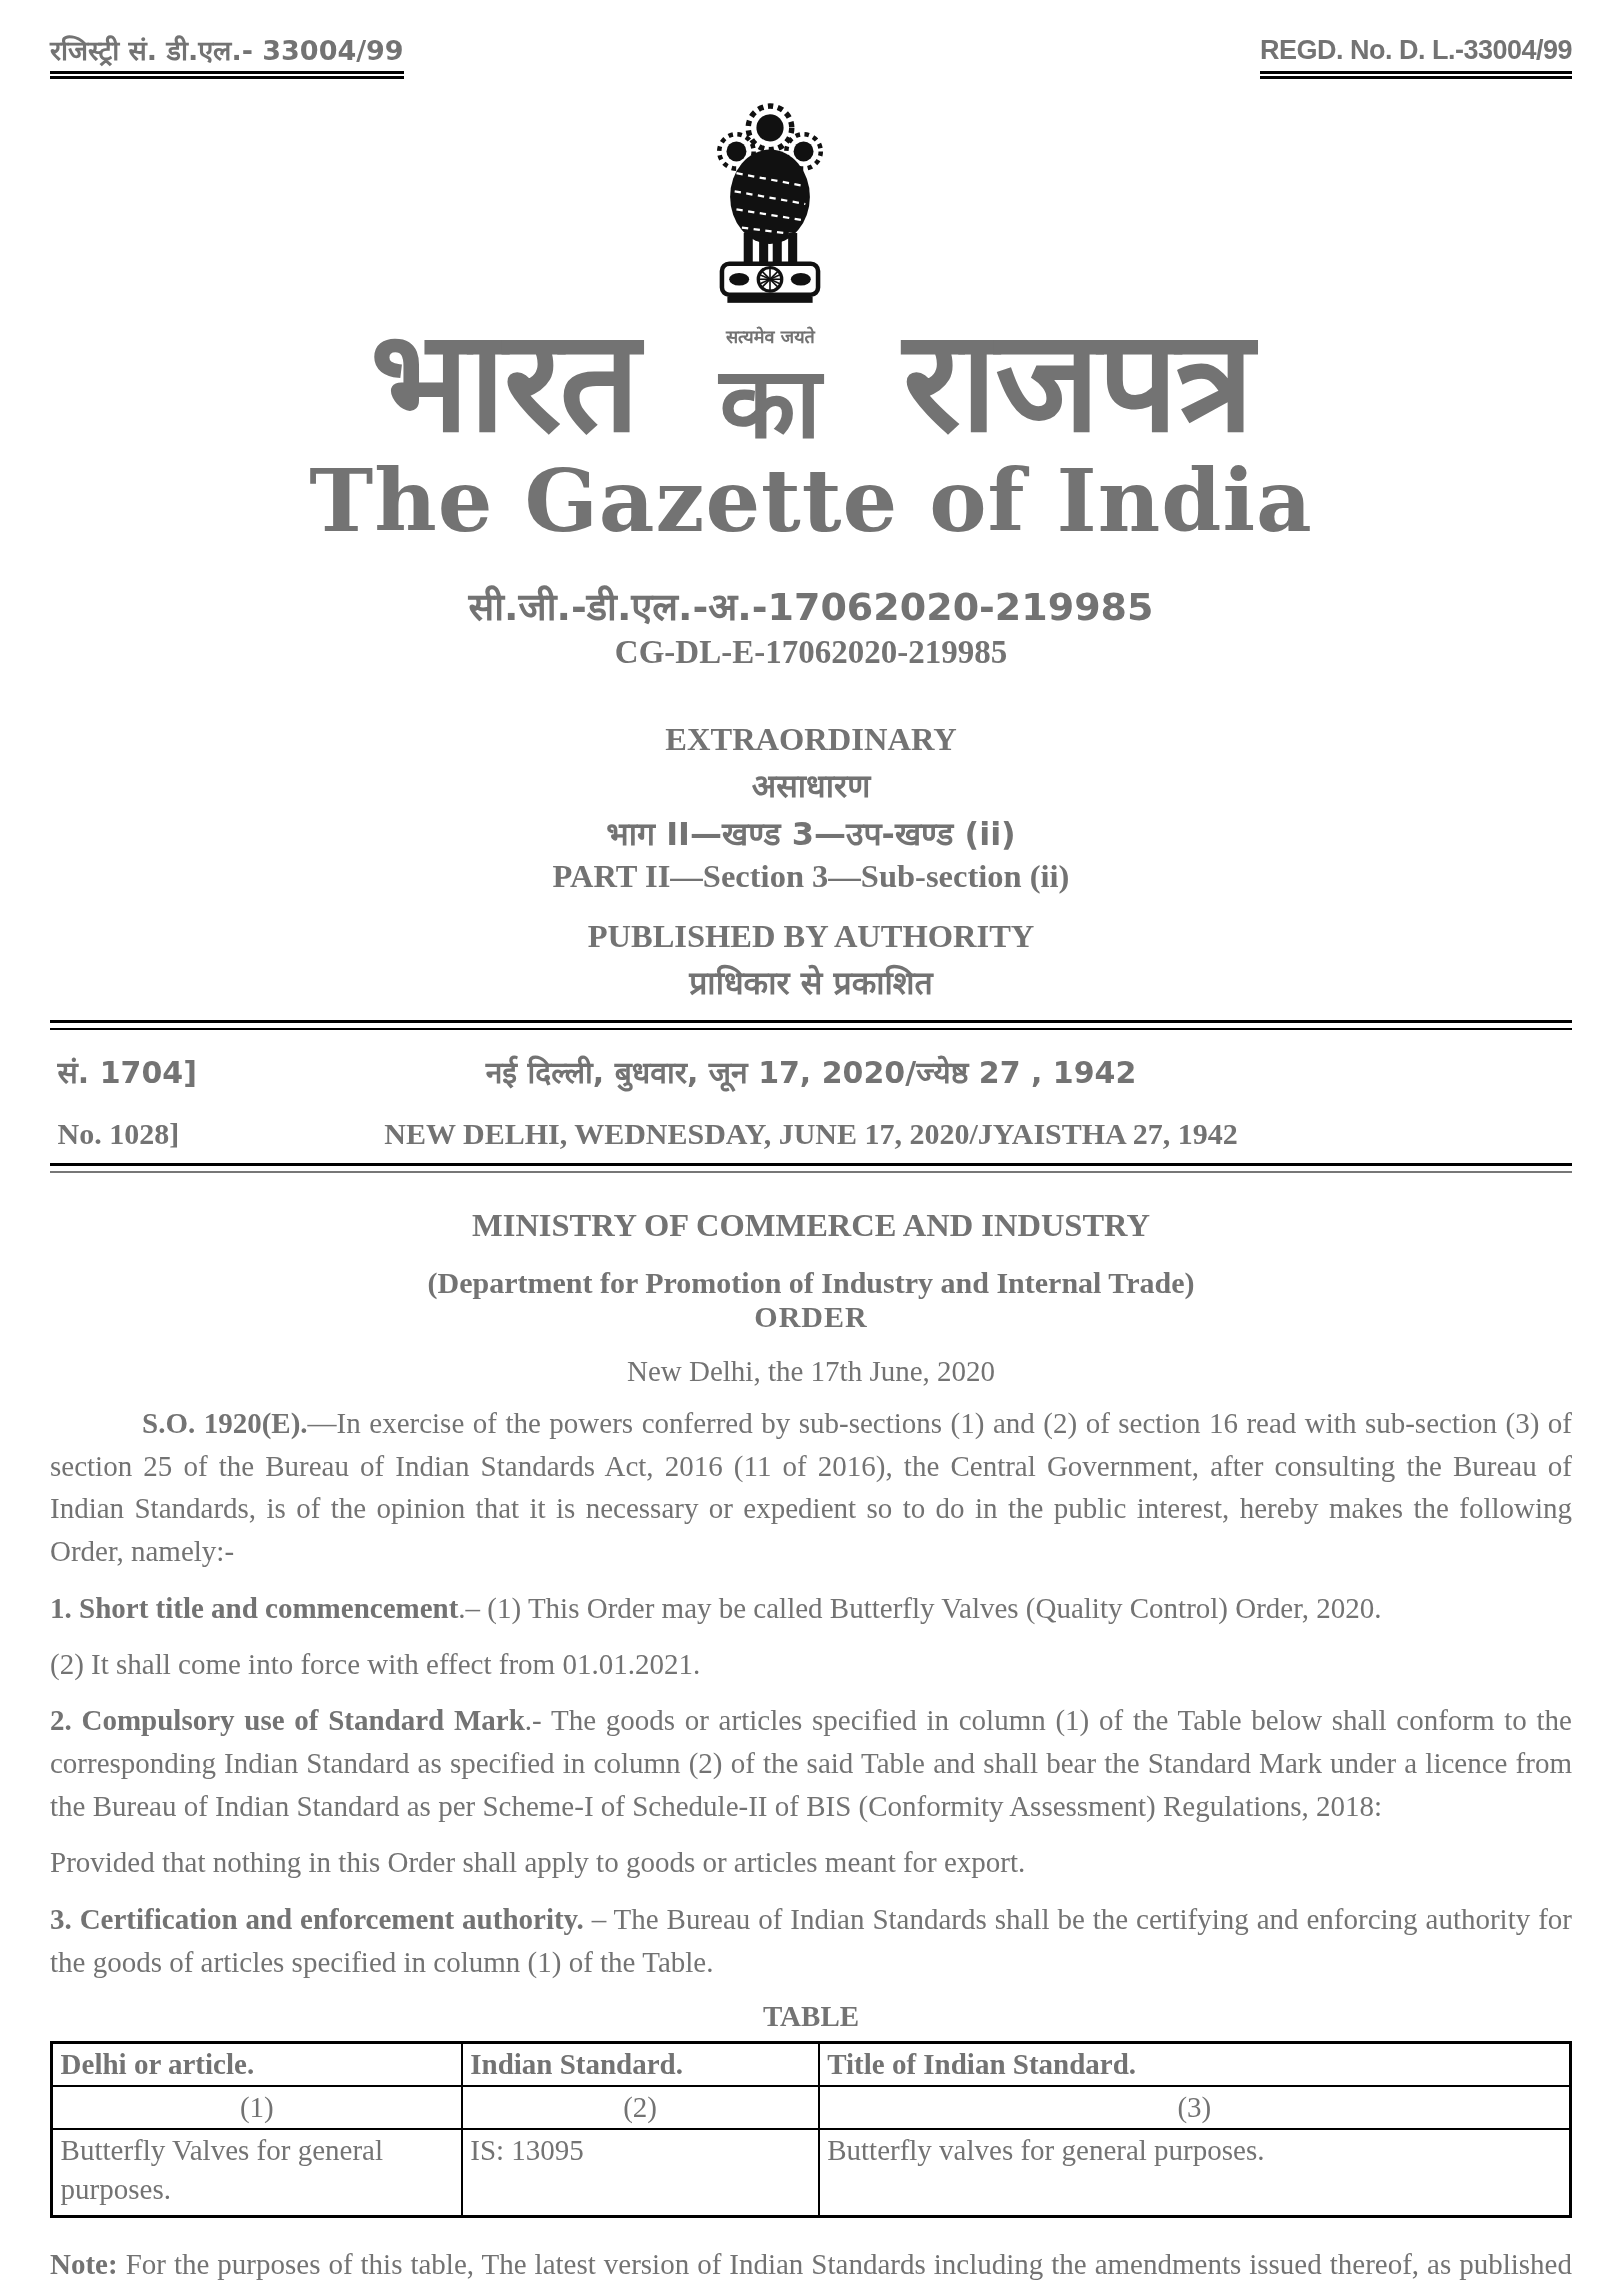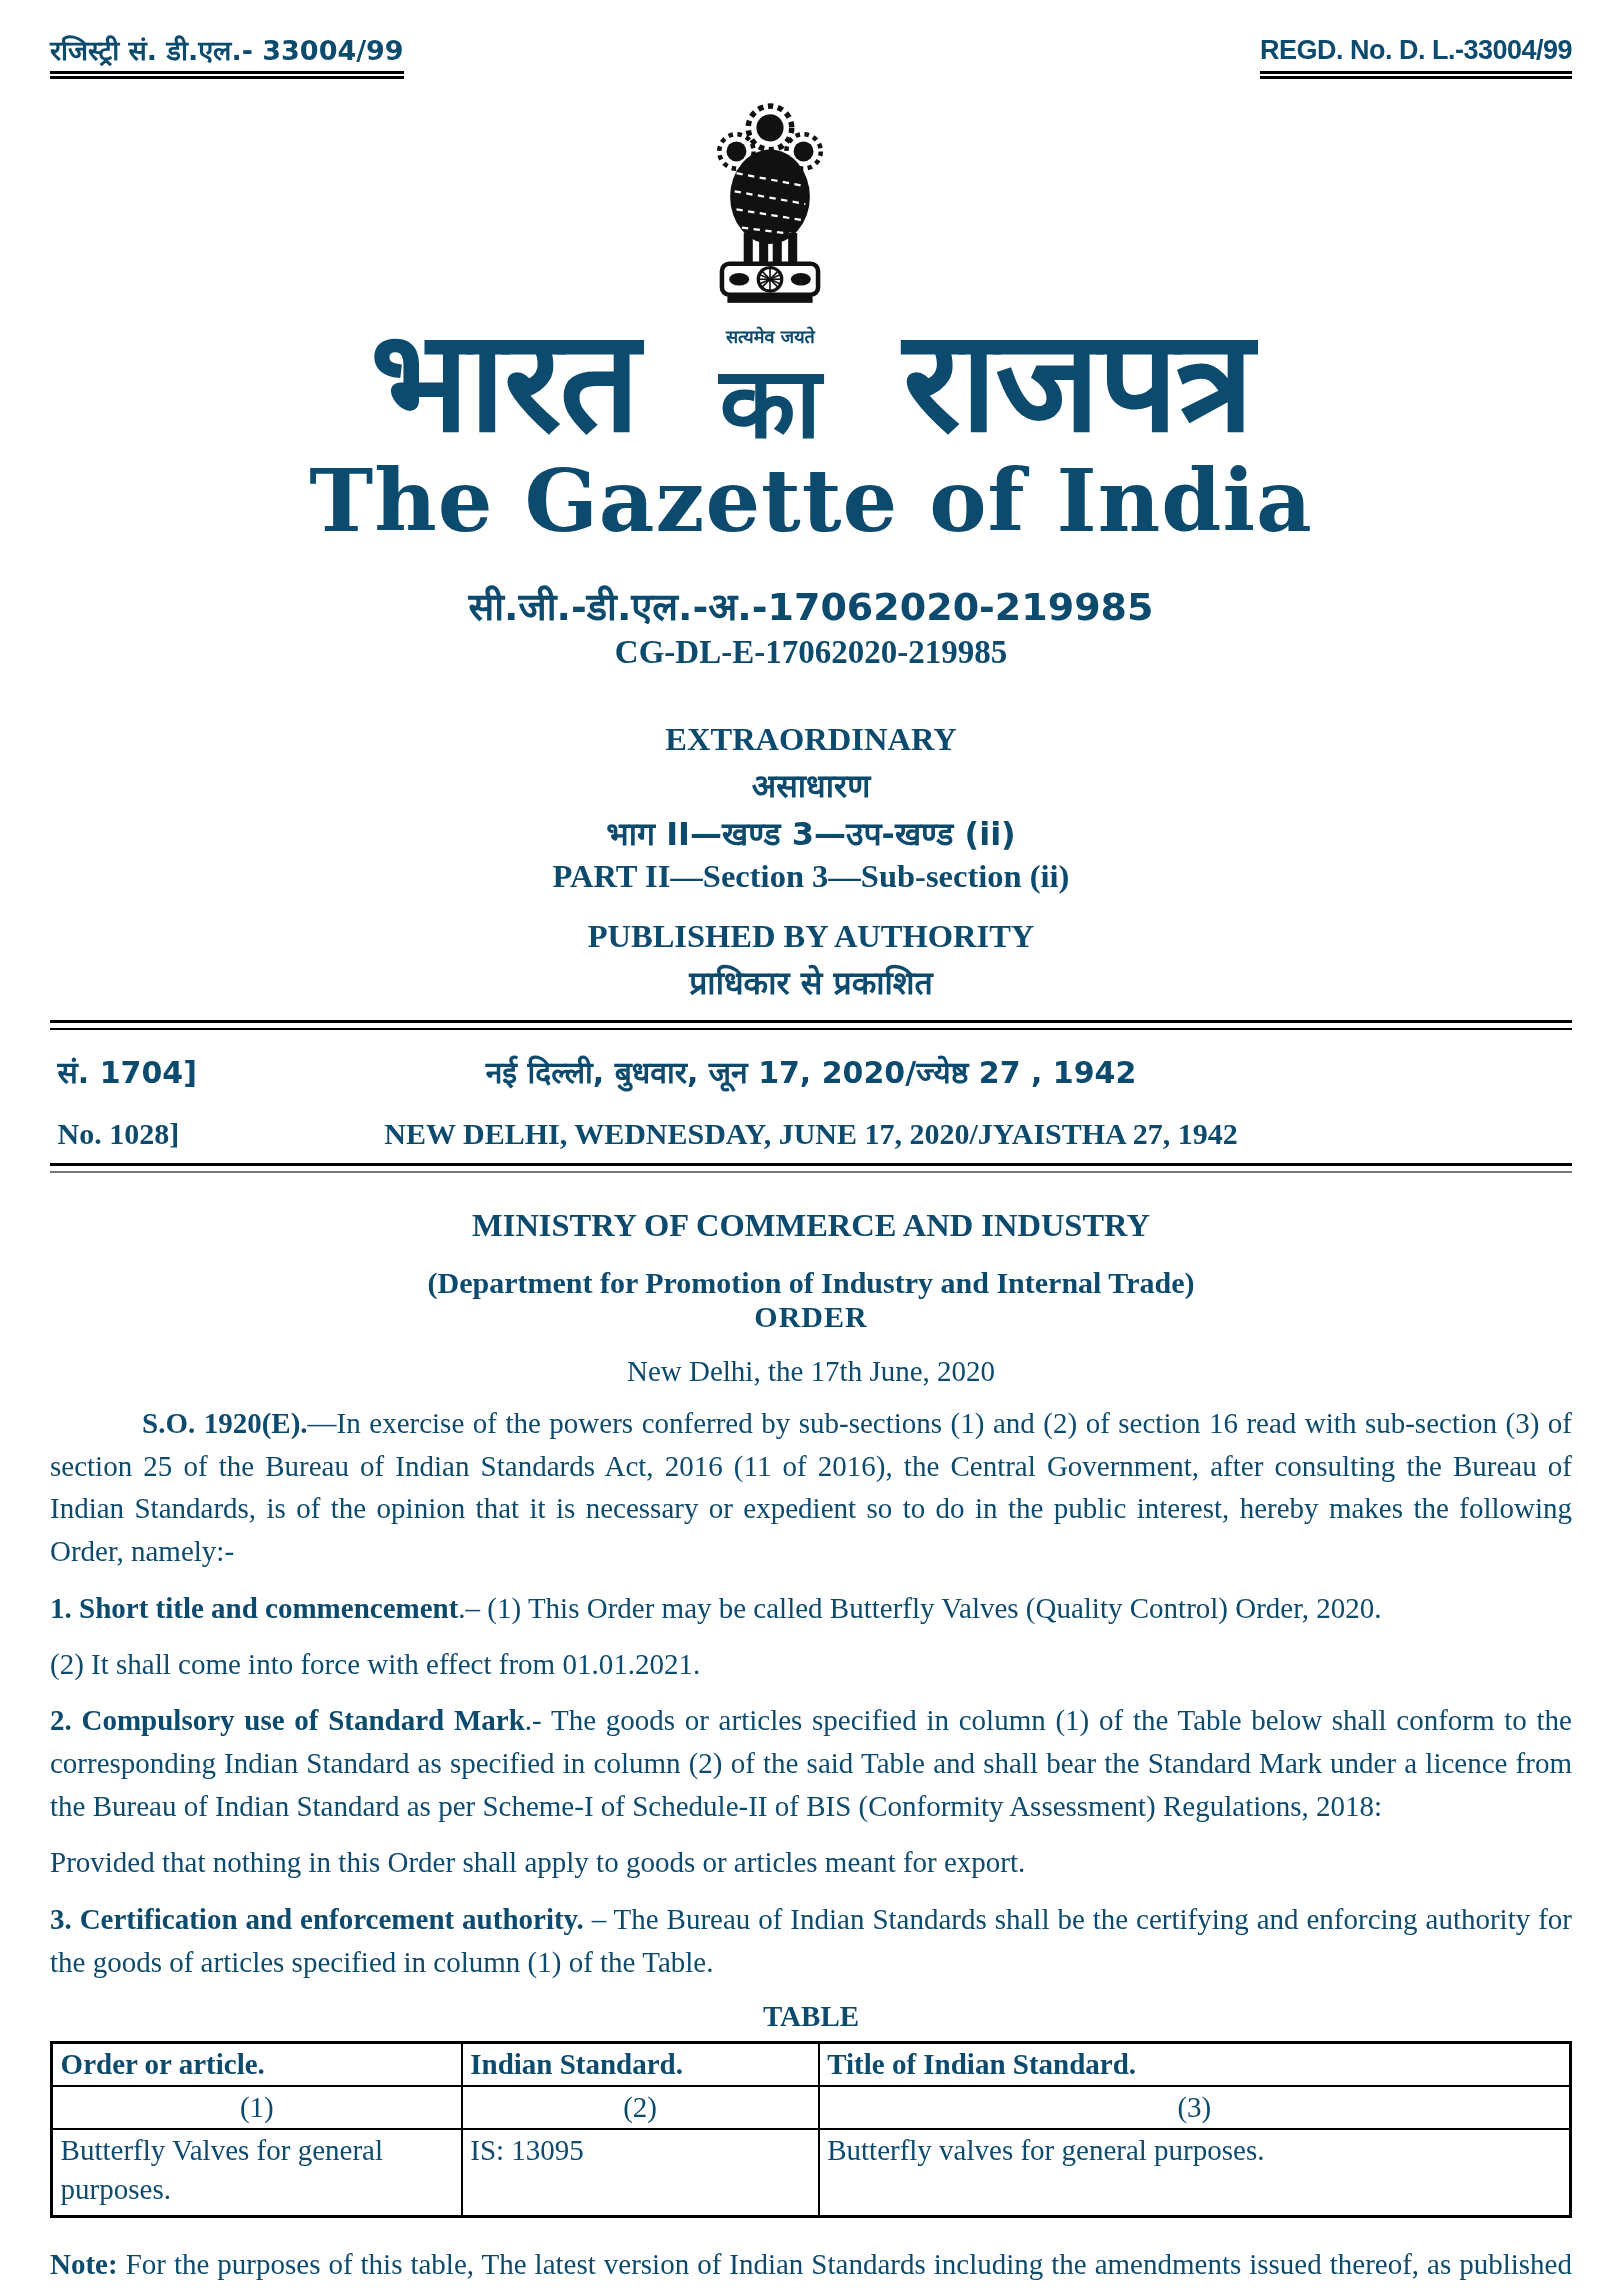--- a/index.html
+++ b/index.html
@@ -1,17 +1,17 @@
 <!DOCTYPE html>
 <html><head>
 <meta charset="utf-8">
 <style>
   html,body{margin:0;padding:0;background:#e8e8e8;}
   .page{
-    width:1622px;height:2294px;margin:0 auto;background:#ffffff;color:#0c4a6e;
+    width:1622px;height:2294px;margin:0 auto;background:#ffffff;color:#737373;
     font-family:"Liberation Serif", serif;box-sizing:border-box;
     padding:36px 50px 38px 50px;overflow:hidden;position:relative;
   }
   
   .topbar{display:flex;justify-content:space-between;align-items:flex-start;}
   .reg{border-bottom:8.6px double #000;padding-bottom:5.7px;font-weight:bold;font-size:27px;line-height:1.1;}
   .reg.hi{font-family:"DejaVu Sans", sans-serif;}
   .reg.en{font-family:"Liberation Sans", sans-serif;letter-spacing:-0.5px;}
   
   .mast-row{display:flex;justify-content:center;align-items:flex-end;gap:32px;margin-top:15.3px;}
@@ -158,21 +158,21 @@
   <p class="body"><b>2. Compulsory use of Standard Mark</b><span>.- The goods or articles specified in column (1) of the Table below shall conform to the corresponding Indian Standard as specified in column (2) of the said Table and shall bear the Standard Mark under a licence from the Bureau of Indian Standard as per Scheme-I of Schedule-II of BIS (Conformity Assessment) Regulations, 2018:</span></p>
 
   <p class="body">Provided that nothing in this Order shall apply to goods or articles meant for export.</p>
 
   <p class="body"><b>3. Certification and enforcement authority.</b><span> – The Bureau of Indian Standards shall be the certifying and enforcing authority for the goods of articles specified in column (1) of the Table.</span></p>
 
   <div class="table-caption">TABLE</div>
   <table class="gz">
     <tbody>
         <tr>
-      <th class="c1">Order or article.</th>
+      <th class="c1">Delhi or article.</th>
       <th class="c2">Indian Standard.</th>
       <th>Title of Indian Standard.</th>
     </tr>
     <tr class="nums">
       <td>(1)</td>
       <td>(2)</td>
       <td>(3)</td>
     </tr>
     <tr class="data">
       <td class="c1">Butterfly Valves for general purposes.</td>

